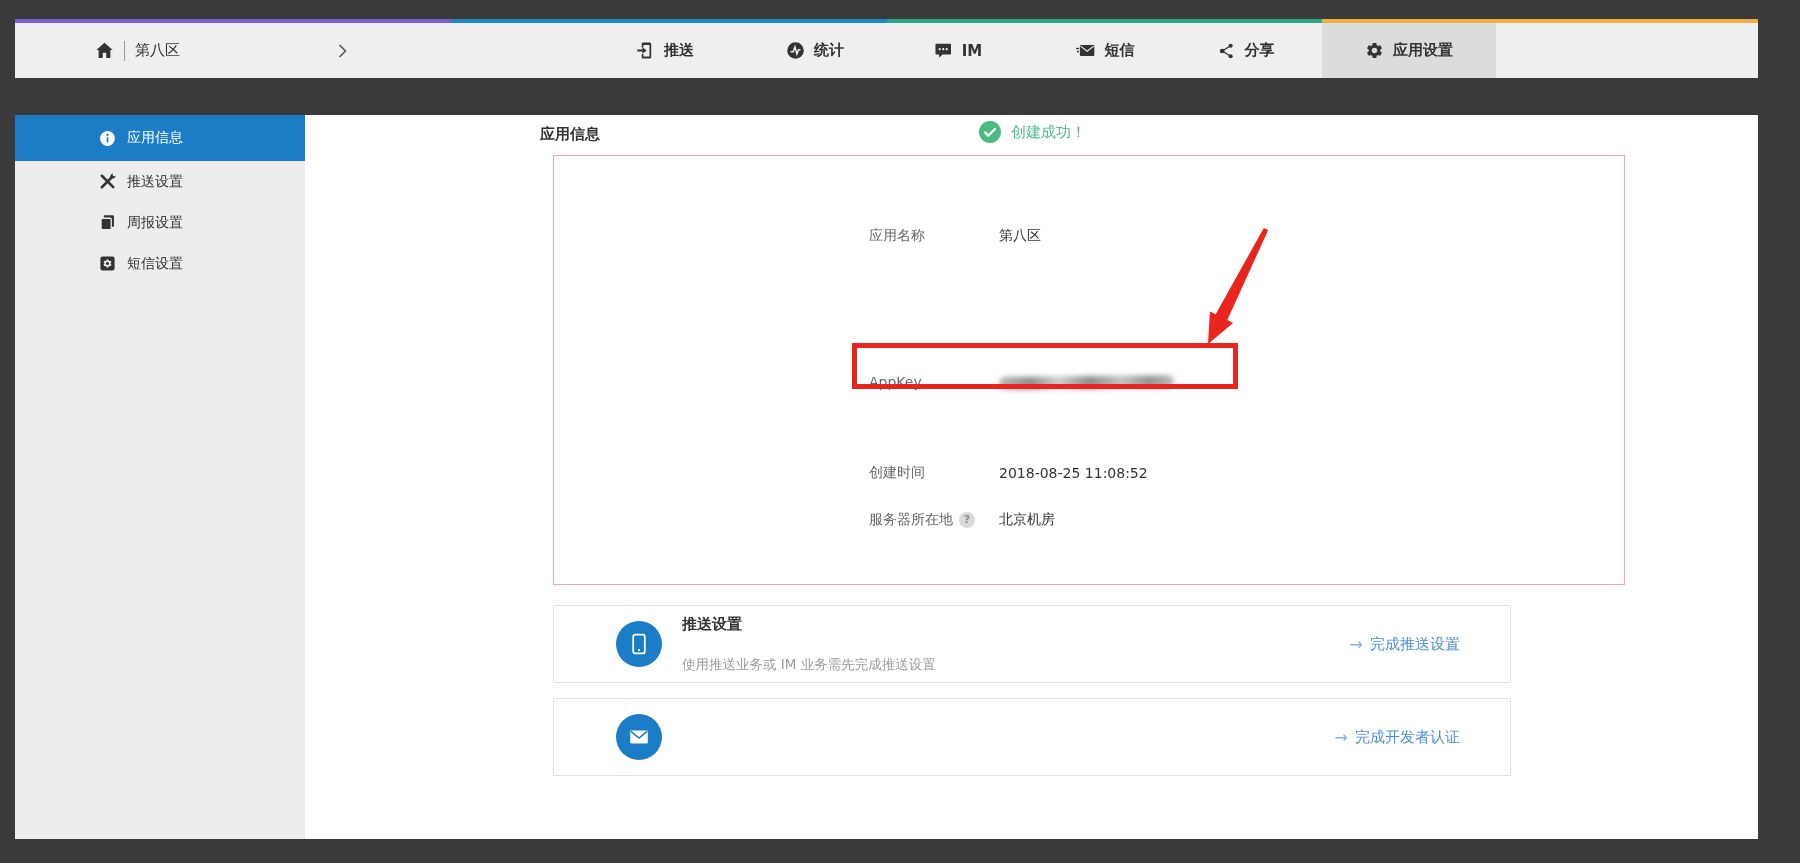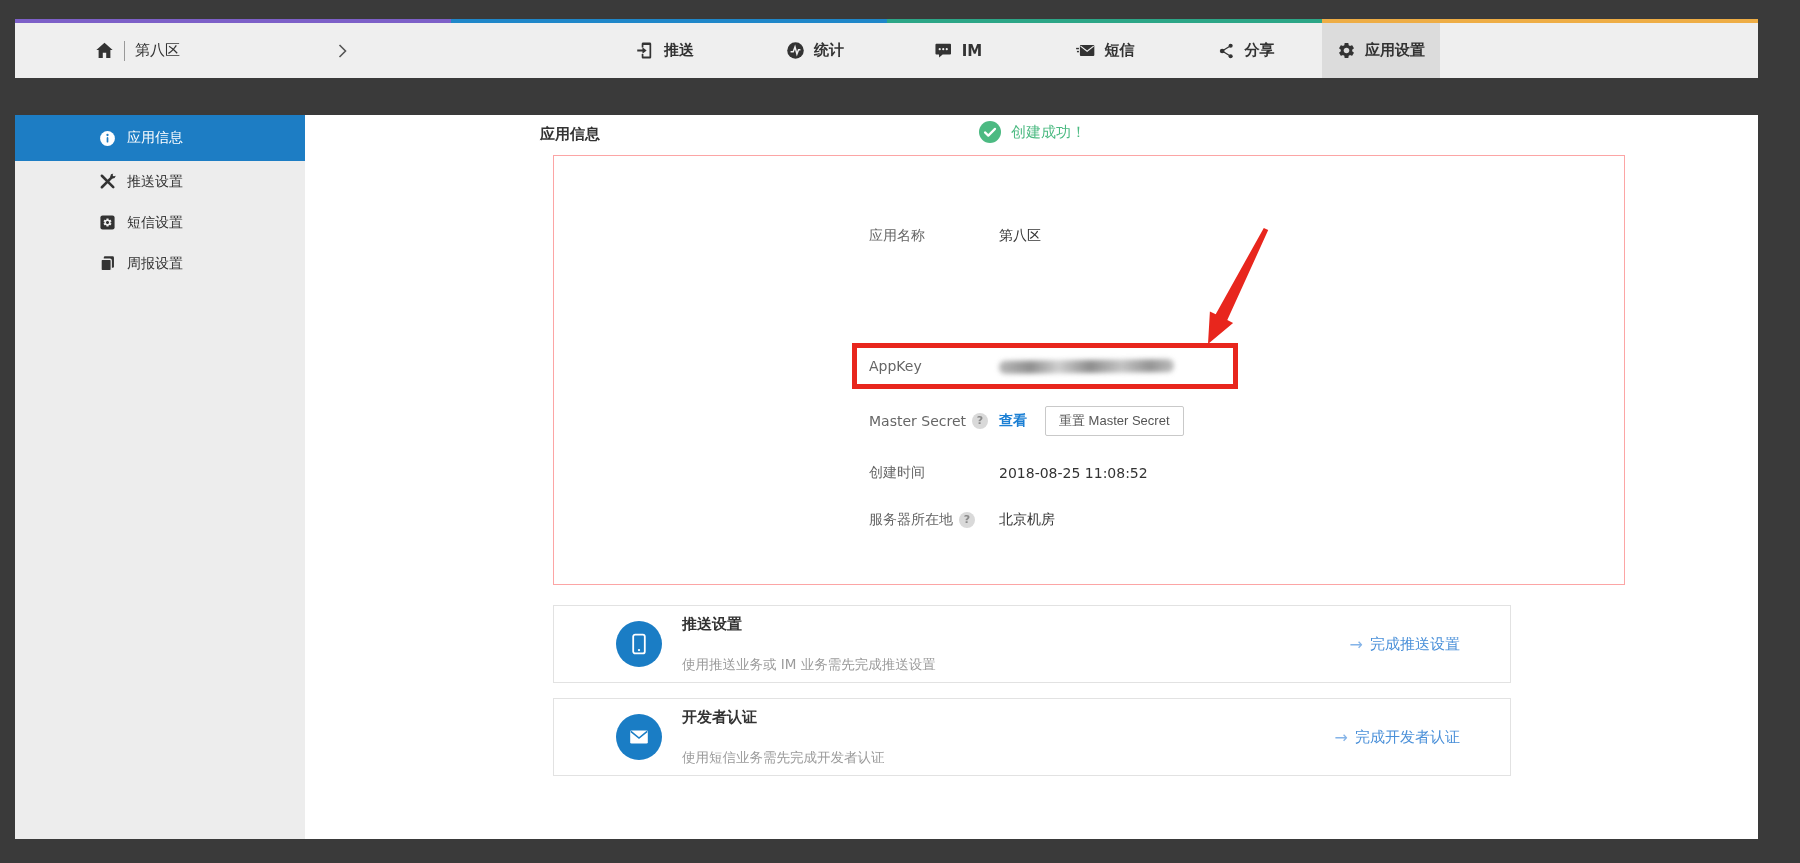--- a/index.html
+++ b/index.html
@@ -208,21 +208,21 @@
       <span style="display:flex">
         <svg width="18" height="18" viewBox="0 0 20 20">
             <path d="M5.2 10L14.6 4.2M5.2 10l9.4 5.8" stroke="#333" stroke-width="1.5"></path>
             <circle cx="14.6" cy="4.2" r="2.3" fill="#333"></circle>
             <circle cx="5.2" cy="10" r="2.6" fill="#333"></circle>
             <circle cx="14.6" cy="15.8" r="2.3" fill="#333"></circle>
           </svg>
       </span>
       <span>分享</span>
     </div>
-    <div class="nav-item active" style="left:1307px;width:118px;box-sizing:border-box">
+    <div class="nav-item active" style="left:1307px;width:174px;box-sizing:border-box">
       <span style="display:flex">
         <svg width="19" height="19" viewBox="0 0 24 24" fill="#333">
             <use href="#gear-path"></use>
           </svg>
       </span>
       <span>应用设置</span>
     </div>
   </div>
 </div>
 
@@ -245,38 +245,38 @@
             <rect x="8.6" y="-1" width="3" height="22" rx="1.5" transform="rotate(-45 10 10)"></rect>
             <circle cx="16.3" cy="3.7" r="2.9"></circle>
           </g>
           <circle cx="17.6" cy="2.4" r="1.5" fill="#ededed"></circle>
         </svg>
     </span>
     <span>推送设置</span>
   </div>
   <div class="side-item">
     <span style="display:flex">
+      <svg width="17" height="17" viewBox="0 0 20 20">
+          <rect x="5.6" y="1.6" width="12" height="13.4" rx="1.5" fill="#333"></rect>
+          <rect x="2.4" y="5" width="12" height="13.4" rx="1.5" fill="#333" stroke="#ededed" stroke-width="1.5"></rect>
+        </svg>
+    </span>
+    <span>周报设置</span>
+  </div>
+  <div class="side-item">
+    <span style="display:flex">
       <svg width="17" height="17" viewBox="0 0 24 24">
           <rect x="2" y="2" width="20" height="20" rx="3" fill="#333"></rect>
           <g transform="translate(4.8 4.8) scale(0.6)" fill="#ededed">
             <use href="#gear-path"></use>
           </g>
         </svg>
     </span>
     <span>短信设置</span>
   </div>
-  <div class="side-item">
-    <span style="display:flex">
-      <svg width="17" height="17" viewBox="0 0 20 20">
-          <rect x="5.6" y="1.6" width="12" height="13.4" rx="1.5" fill="#333"></rect>
-          <rect x="2.4" y="5" width="12" height="13.4" rx="1.5" fill="#333" stroke="#ededed" stroke-width="1.5"></rect>
-        </svg>
-    </span>
-    <span>周报设置</span>
-  </div>
 </aside>
 
 <main class="abs content">
   <h1 class="section-title" style="margin:0">应用信息</h1>
 
   <div class="success-banner">
     <span style="display:flex">
       <svg width="22" height="22" viewBox="0 0 22 22">
           <circle cx="11" cy="11" r="11" fill="#4cba82"></circle>
           <path d="M6 11.4l3.3 3.2L16 7.9" stroke="#fff" stroke-width="2.2" fill="none" stroke-linecap="round" stroke-linejoin="round"></path>
@@ -285,37 +285,27 @@
     <span>创建成功！</span>
   </div>
 
   <section class="info-card">
     <div class="frow" style="top:80px">
       <div class="flabel">应用名称</div>
       <div class="fvalue">第八区</div>
     </div>
 
 
-    <div class="frow" style="top:210px">
+    <div class="frow" style="top:226px">
       <div class="flabel">AppKey</div>
       <div class="fvalue">
         <span class="masked-key"></span>
       </div>
     </div>
 
-    <div class="frow" style="top:265px">
-      <div class="flabel">
-        <span>Master Secret</span>
-        <span class="help-icon"></span>
-      </div>
-      <div class="fvalue">
-        <span class="view-link">查看</span>
-        <button class="reset-btn">重置 Master Secret</button>
-      </div>
-    </div>
 
     <div class="frow" style="top:317px">
       <div class="flabel">创建时间</div>
       <div class="fvalue">2018-08-25 11:08:52</div>
     </div>
 
     <div class="frow" style="top:364px">
       <div class="flabel">
         <span>服务器所在地</span>
         <span class="help-icon"></span>
@@ -341,24 +331,20 @@
     </div>
   </section>
 
   <section class="action-card" style="top:583px">
     <div class="badge">
       <svg width="24" height="24" viewBox="0 0 24 24">
           <rect x="3.2" y="5.4" width="17.6" height="13.2" rx="1.4" fill="#fff"></rect>
           <path d="M3.8 6.4l8.2 6.6 8.2-6.6" stroke="#1a7dc5" stroke-width="1.6" fill="none"></path>
         </svg>
     </div>
-    <div class="action-text">
-      <div class="action-title">开发者认证</div>
-      <div class="action-desc">使用短信业务需先完成开发者认证</div>
-    </div>
     <div class="action-link">
       <span class="arrow-icon"></span>
       <span>完成开发者认证</span>
     </div>
   </section>
 </main>
 
 <div class="abs appkey-box"></div>
 <svg class="abs red-arrow" width="100" height="126" viewBox="0 0 100 126">
   <polygon fill="#e8261d" points="82.2,6.1 41.3,96.1 47.1,99.1 22,120 23.9,87.4 29.7,90.3 77.8,3.9"></polygon>

